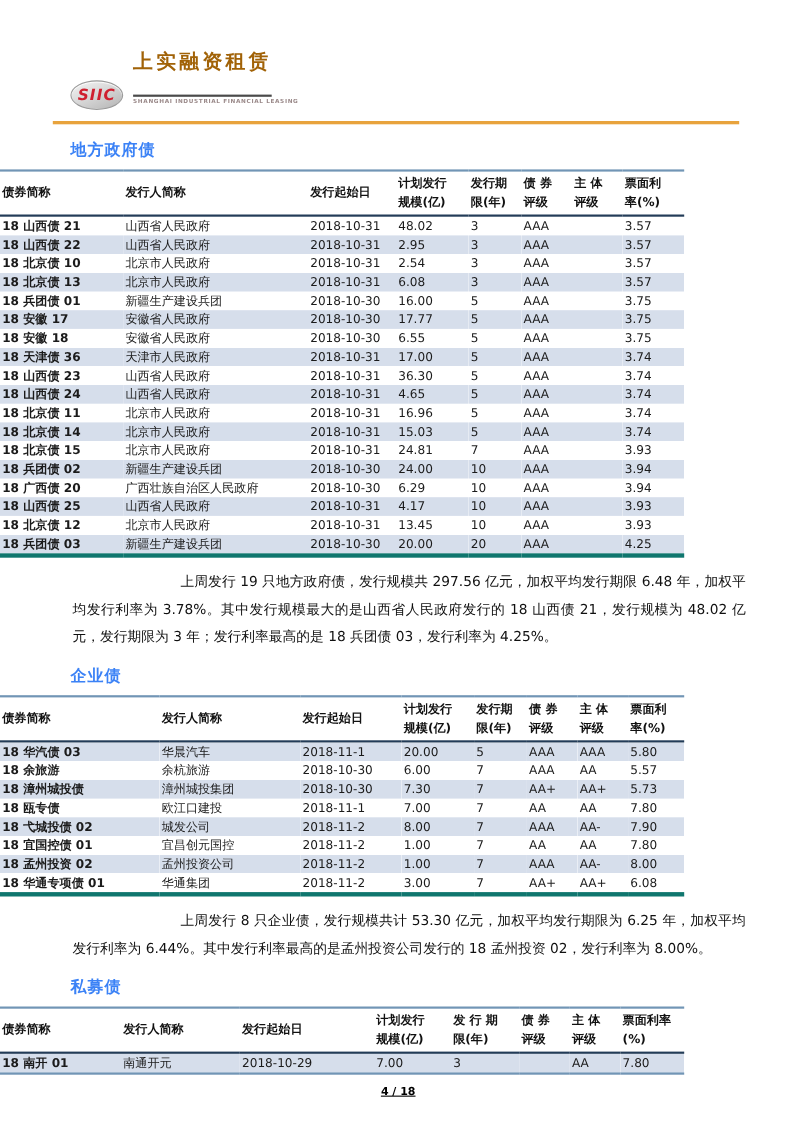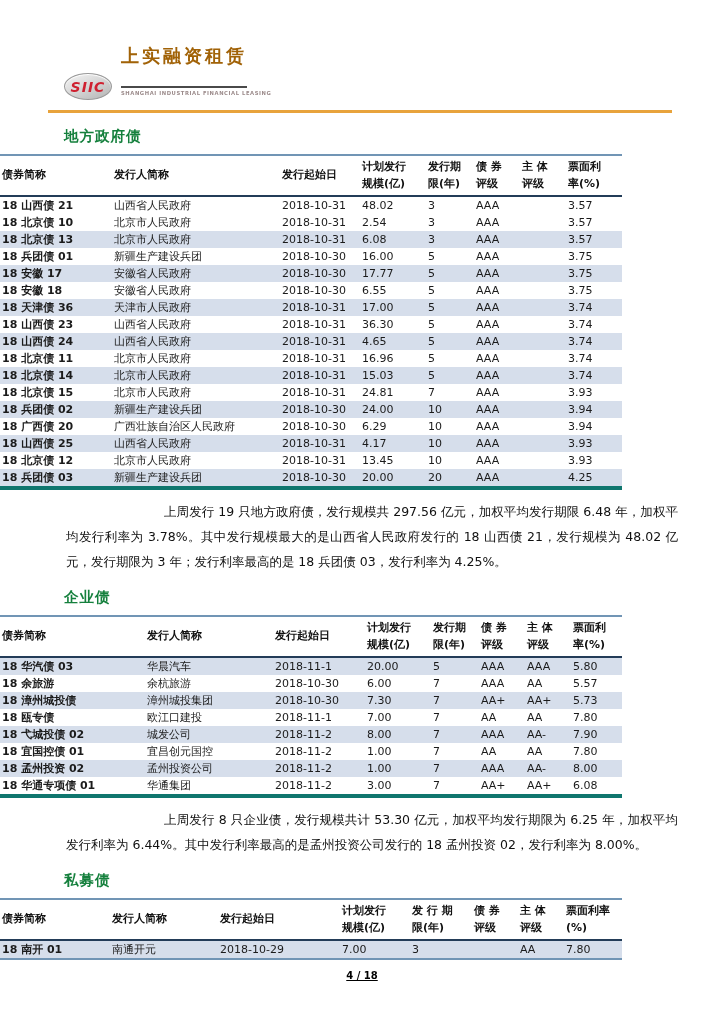--- a/index.html
+++ b/index.html
@@ -21,21 +21,21 @@
   .logo-cn {
     font-size:18px; font-weight:bold; color:#a16207; letter-spacing:3px;
     border-bottom:2px solid #4a4a4a; padding-bottom:18px; display:inline-block;
   }
   .logo-en {
     font-size:9px; color:#9b8a8a; letter-spacing:1px; white-space:nowrap;
     transform:scale(0.58); transform-origin:left top; margin-top:2px; font-weight:bold;
   }
   .gold-rule { height:3px; background:#e8a33c; margin:10px 0 0 -16px; width:624px; }
   
-  .section-title { font-size:14.5px; font-weight:bold; color:#15803d; margin:14px 0 8px 64px; letter-spacing:1px; }
+  .section-title { font-size:14.5px; font-weight:bold; color:#3b82f6; margin:14px 0 8px 64px; letter-spacing:1px; }
   .tbl { width:622px; border-collapse:collapse; table-layout:fixed; }
   .tbl th {
     font-size:11px; font-weight:bold; text-align:left; vertical-align:middle;
     padding:3px 2px; white-space:pre-line; line-height:1.5; color:#111;
     border-top:2px solid #7195b5; border-bottom:2px solid #233c58;
   }
   .tbl td {
     font-size:11px; height:17px; line-height:17px; padding:0 2px;
     white-space:nowrap; overflow:hidden; color:#1b1b1b;
   }
@@ -100,20 +100,30 @@
         <tr>
           <td>18 山西债 21</td>
           <td>山西省人民政府</td>
           <td>2018-10-31</td>
           <td>48.02</td>
           <td>3</td>
           <td>AAA</td>
           <td></td>
           <td>3.57</td>
         </tr>
+        <tr class="shaded">
+          <td>18 山西债 22</td>
+          <td>山西省人民政府</td>
+          <td>2018-10-31</td>
+          <td>2.95</td>
+          <td>3</td>
+          <td>AAA</td>
+          <td></td>
+          <td>3.57</td>
+        </tr>
         <tr>
           <td>18 北京债 10</td>
           <td>北京市人民政府</td>
           <td>2018-10-31</td>
           <td>2.54</td>
           <td>3</td>
           <td>AAA</td>
           <td></td>
           <td>3.57</td>
         </tr>

